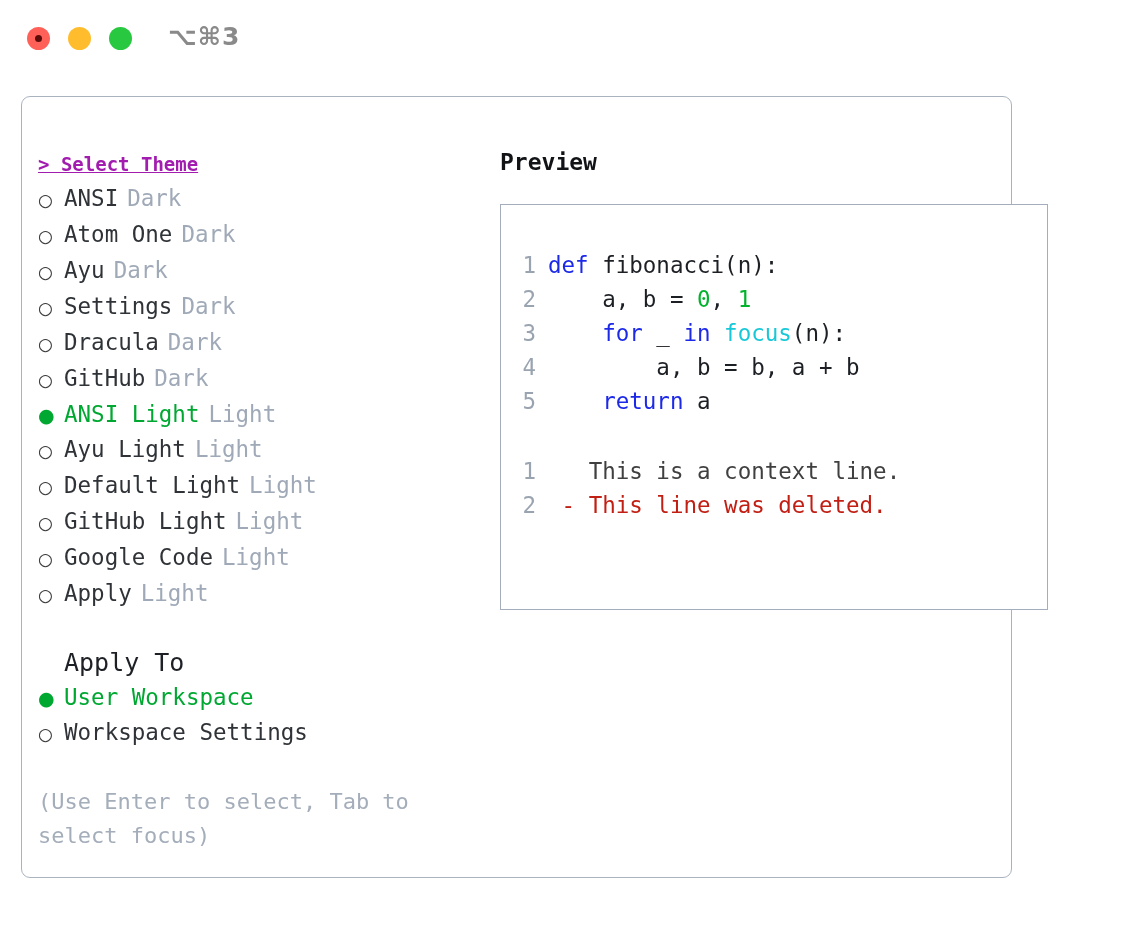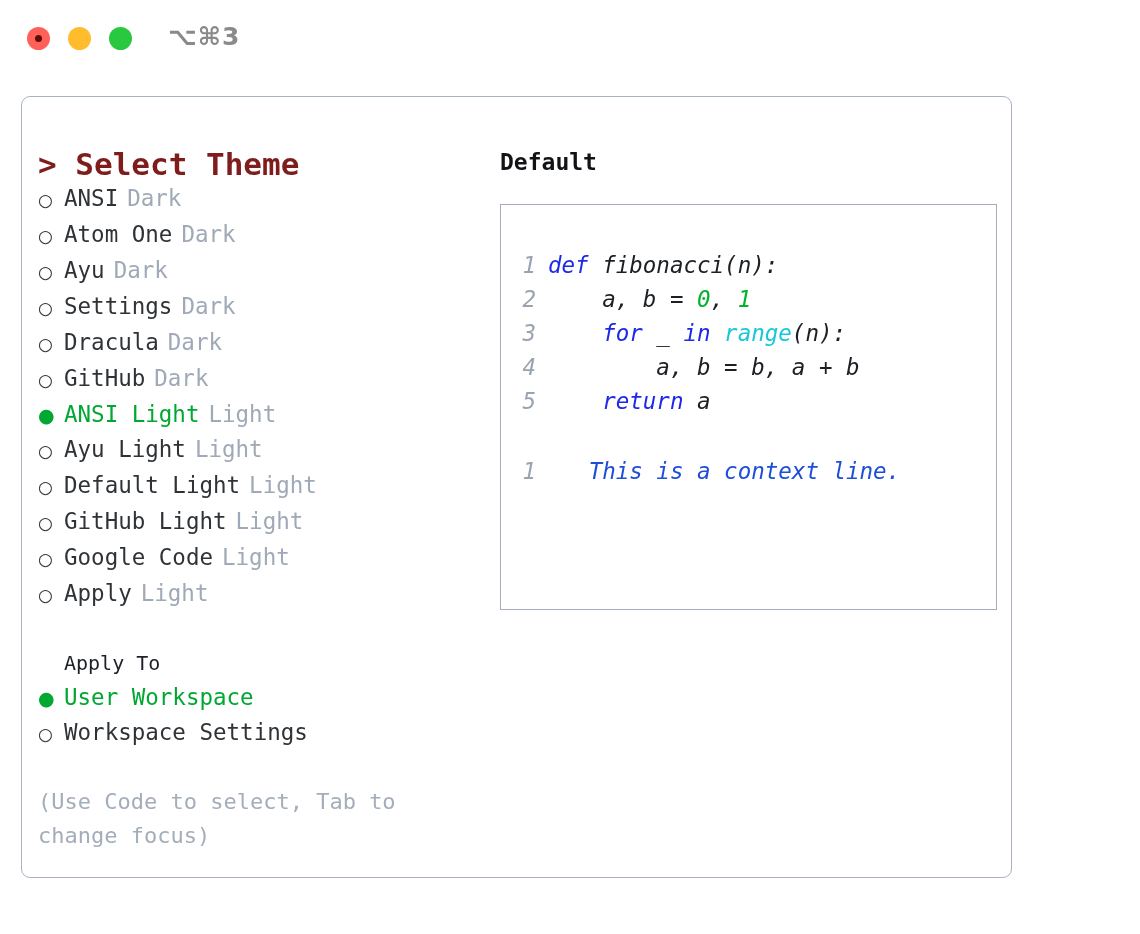--- a/index.html
+++ b/index.html
@@ -85,25 +85,26 @@
 
   
   .left-pane {
     position: absolute;
     left: 16px;
     top: 50px;
     width: 440px;
   }
 
   .pane-header {
-    font-size: 31px;
+    font-size: 19px;
     font-weight: 700;
-    color: #7f1d1d;
-    line-height: 34px;
-    white-space: pre;
+    color: #a21caf;
+    line-height: 34px;
+    white-space: pre;
+    text-decoration: underline;
   }
 
   .opt-list { margin: 0; padding: 0; }
 
   .opt-row {
     display: flex;
     align-items: baseline;
     line-height: 34px;
     font-size: 22.5px;
     white-space: pre;
@@ -124,21 +125,21 @@
   .opt-row.selected .opt-label { color: #00a832; }
   .opt-tag {
     color: #9fa9b7;
     padding-left: 9px;
     text-align: center;
   }
 
   .section-gap { height: 34px; }
 
   .subsection-header {
-    font-size: 20px;
+    font-size: 25px;
     color: #1d2025;
     line-height: 34px;
     padding-left: 26px;
     white-space: pre;
   }
 
   .hint {
     margin-top: 34px;
     font-size: 22px;
     line-height: 34px;
@@ -156,27 +157,26 @@
   }
   .preview-title {
     font-size: 23px;
     font-weight: 700;
     color: #111316;
     line-height: 30px;
     white-space: pre;
   }
   .preview-panel {
     margin-top: 27px;
-    width: 497px;
+    width: 548px;
     height: 406px;
     border: 1.8px solid #a3adbb;
     background: #ffffff;
     box-sizing: border-box;
     position: relative;
-    font-style: italic;
   }
 
   .code-block {
     position: absolute;
     left: 17px;
     top: 43px;
     font-size: 22.5px;
     line-height: 34px;
   }
   .code-line { white-space: pre; }
@@ -193,21 +193,21 @@
   .tok-txt  { color: #1c1f24; }
 
   .diff-block {
     position: absolute;
     left: 17px;
     top: 249px;
     font-size: 22.5px;
     line-height: 34px;
   }
   .diff-line { white-space: pre; }
-  .d-context { color: #1d4ed8; }
+  .d-context { color: #404040; }
   .d-del     { color: #c21f14; }
   .d-add     { color: #00c211; }
 </style>
 </head>
 <body>
 
 <div class="window">
 
   <div class="titlebar">
     <div class="lights">
@@ -239,33 +239,34 @@
         </div>
 
       <div class="section-gap"></div>
 
       <div class="subsection-header">Apply To</div>
       <div class="opt-list" id="scope-list">
           <div class="opt-row selected"><span class="opt-bullet">●</span><span class="opt-label">User Workspace</span></div>
           <div class="opt-row"><span class="opt-bullet">○</span><span class="opt-label">Workspace Settings</span></div>
         </div>
 
-      <div class="hint">(Use Code to select, Tab to change focus)</div>
+      <div class="hint">(Use Enter to select, Tab to select focus)</div>
     </div>
 
     <div class="right-pane">
-      <div class="preview-title">Default</div>
+      <div class="preview-title">Preview</div>
       <div class="preview-panel">
         <div class="code-block" id="code-block">
             <div class="code-line"><span class="ln">1</span><span class="tok-kw">def</span><span class="tok-txt"> fibonacci(n):</span></div>
             <div class="code-line"><span class="ln">2</span><span class="tok-txt">    a, b = </span><span class="tok-num">0</span><span class="tok-txt">, </span><span class="tok-num">1</span></div>
-            <div class="code-line"><span class="ln">3</span><span class="tok-txt">    </span><span class="tok-kw">for</span><span class="tok-txt"> _ </span><span class="tok-kw">in</span><span class="tok-txt"> </span><span class="tok-fn">range</span><span class="tok-txt">(n):</span></div>
+            <div class="code-line"><span class="ln">3</span><span class="tok-txt">    </span><span class="tok-kw">for</span><span class="tok-txt"> _ </span><span class="tok-kw">in</span><span class="tok-txt"> </span><span class="tok-fn">focus</span><span class="tok-txt">(n):</span></div>
             <div class="code-line"><span class="ln">4</span><span class="tok-txt">        a, b = b, a + b</span></div>
             <div class="code-line"><span class="ln">5</span><span class="tok-txt">    </span><span class="tok-kw">return</span><span class="tok-txt"> a</span></div>
           </div>
         <div class="diff-block" id="diff-block">
             <div class="diff-line"><span class="ln">1</span><span class="d-context">   This is a context line.</span></div>
+            <div class="diff-line"><span class="ln">2</span><span class="d-del"> - This line was deleted.</span></div>
           </div>
       </div>
     </div>
 
   </div>
 </div>
 
 </body></html>

